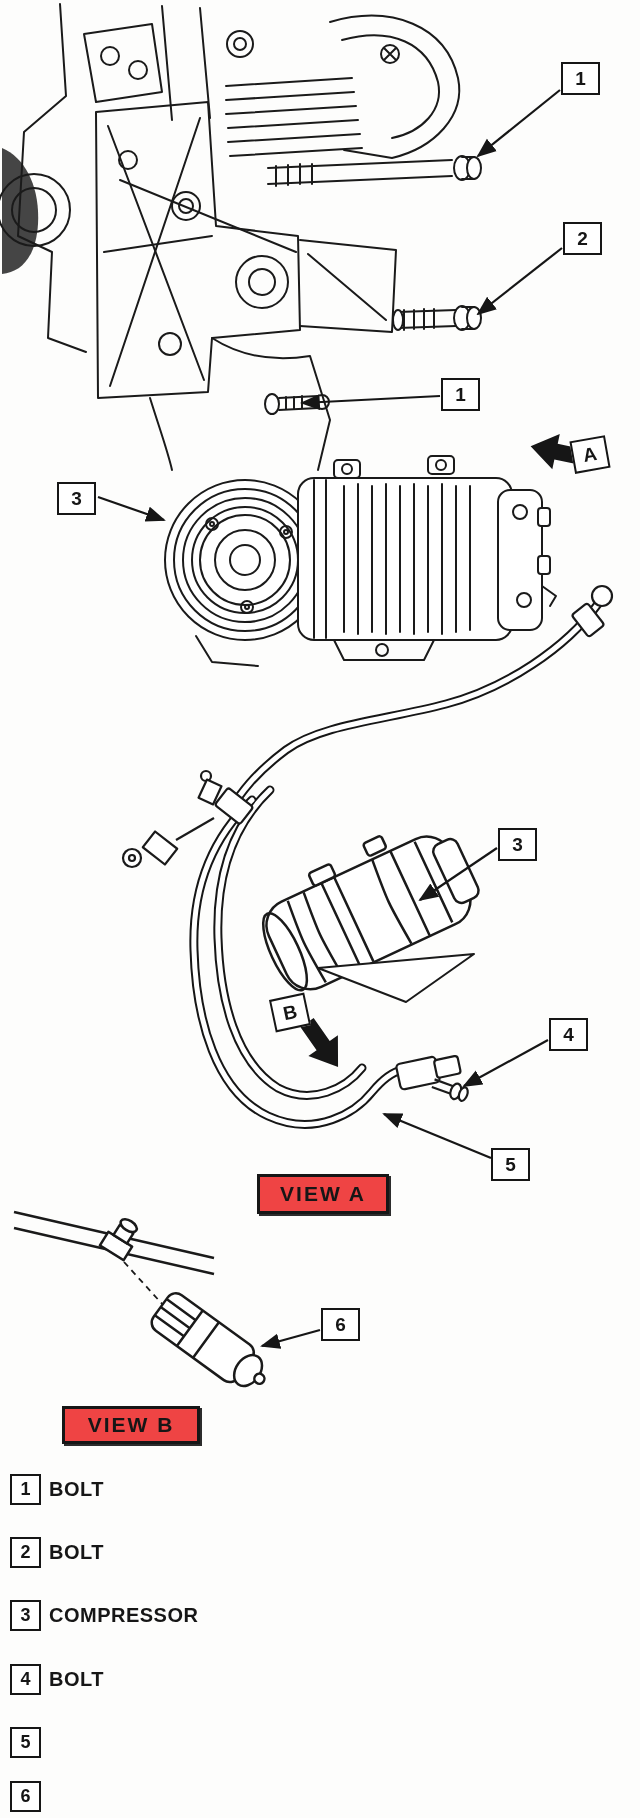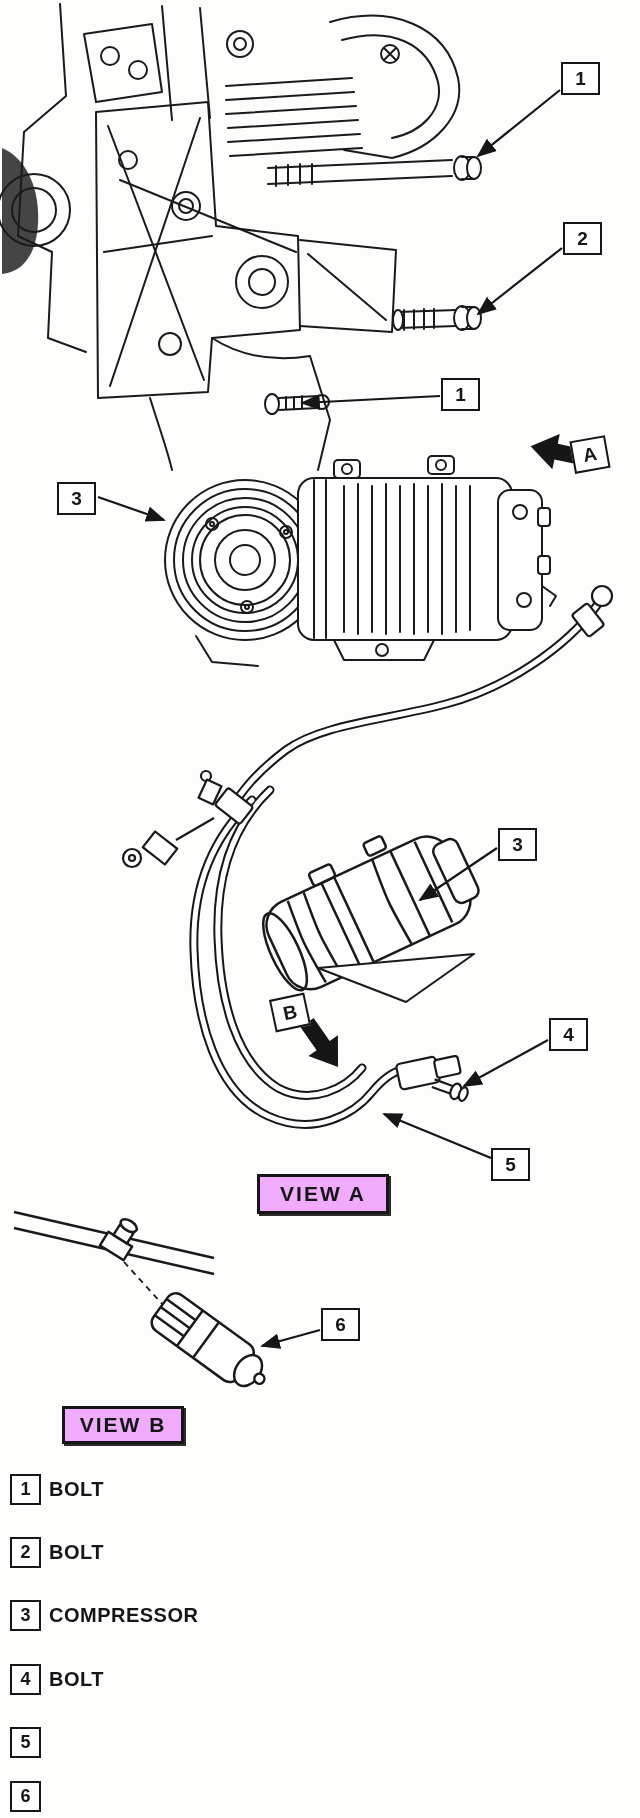--- a/index.html
+++ b/index.html
@@ -16,21 +16,21 @@
     font-size:19px;font-weight:700;
   }
   .dirbox{
     position:absolute;box-sizing:border-box;
     width:36px;height:33px;border:2.5px solid #161616;background:#fff;
     display:flex;align-items:center;justify-content:center;
     font-size:19px;font-weight:700;
   }
   .viewbox{
     position:absolute;box-sizing:border-box;
-    border:3px solid #161616;background:#f0abfc;
+    border:3px solid #161616;background:#ef4444;
     display:flex;align-items:center;justify-content:center;
     font-weight:700;font-size:21px;letter-spacing:2px;
     box-shadow:2px 2px 0 #2c2c2c;
   }
   .legend-row{position:absolute;left:0;display:flex;align-items:center;height:32px}
   .numbox{
     box-sizing:border-box;margin-left:10px;width:31px;height:31px;
     border:2.5px solid #161616;background:#fff;flex:0 0 auto;
     display:flex;align-items:center;justify-content:center;
     font-size:18px;font-weight:700;
@@ -263,21 +263,21 @@
   <div class="dirbox" style="left:572px;top:438px;transform:rotate(-10deg)">
       <span>A</span>
     </div>
   <div class="dirbox" style="left:272px;top:996px;transform:rotate(-12deg)">
       <span>B</span>
     </div>
 
   <div class="viewbox" style="left:257px;top:1174px;width:132px;height:40px">
       <span>VIEW A</span>
     </div>
-  <div class="viewbox" style="left:62px;top:1406px;width:122px;height:38px">
+  <div class="viewbox" style="left:62px;top:1406px;width:138px;height:38px">
       <span>VIEW B</span>
     </div>
 
   <div>
     <div class="legend-row" style="top:1473px">
       <div class="numbox">
           <span>1</span>
         </div>
       <div class="leglabel">BOLT</div>
     </div>

